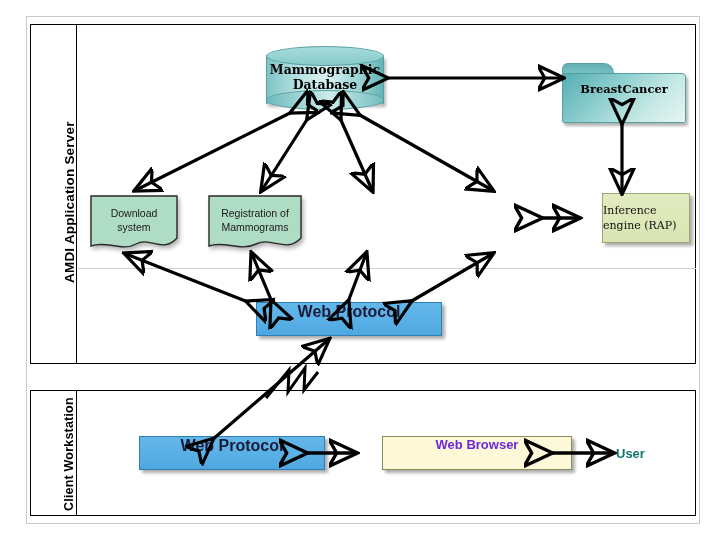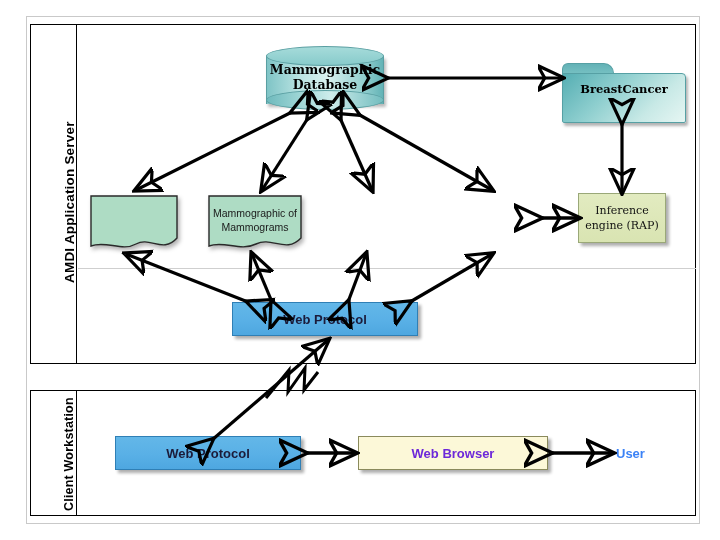--- a/index.html
+++ b/index.html
@@ -153,28 +153,29 @@
     line-height: 14px;
     color: #1a1a1a;
     z-index: 5;
     padding: 0 4px;
   }
 
   
   .rect {
     border: 1px solid #333;
     box-shadow: 3px 3px 3px rgba(0,0,0,0.32);
-    display: flex; align-items: center; justify-content: center;
+    display: flex; align-items: flex-start; justify-content: center;
     text-align: center;
+    margin-left: 24px;
   }
   .rect-blue {
     background: linear-gradient(to bottom, #63b7e8 0%, #59b0e6 55%, #4ea7e0 100%);
     border: 1px solid #2f7fb5;
     color: #1b1b3a;
-    font-size: 13px;
+    font-size: 16px;
     font-weight: bold;
   }
   .rect-yellow-green {
     background: linear-gradient(to bottom, #e2ebc0 0%, #d9e4b2 100%);
     border: 1px solid #9aa878;
     color: #111;
     font-family: "DejaVu Serif", serif;
     font-size: 11px;
     line-height: 15px;
   }
@@ -183,21 +184,21 @@
     border: 1px solid #8a8a5c;
     color: #6d28d9;
     font-size: 13px;
     font-weight: bold;
   }
 
   .plain-text {
     position: absolute;
     font-size: 13px;
     font-weight: bold;
-    color: #3b82f6;
+    color: #0f766e;
   }
 
   
   #arrows {
     position: absolute; left: 0; top: 0;
     width: 720px; height: 540px;
     pointer-events: none;
     z-index: 3;
   }
   #arrows line, #arrows polyline, #arrows path { stroke: #000; fill: none; }
@@ -272,28 +273,32 @@
     <div class="folder-body"></div>
     <div class="shape-label folder-text">
       <div>BreastCancer</div>
     </div>
   </div>
 
   <div class="shape doc" style="left:88px; top:192px;">
     <svg width="92" height="62" viewBox="0 0 92 62">
       <path d="M3,4 L89,4 L89,46 C75,62 62,44 48,52 C34,60 18,48 3,54 Z" fill="#aedcc4" stroke="#2a2a2a" stroke-width="1.4" style="filter:drop-shadow(2px 3px 2px rgba(0,0,0,0.3))"></path>
     </svg>
+    <div class="shape-label doc-text">
+      <div>Download</div>
+      <div>system</div>
+    </div>
   </div>
 
   <div class="shape doc" style="left:206px; top:192px; width:98px;">
     <svg width="98" height="62" viewBox="0 0 98 62">
       <path d="M3,4 L95,4 L95,46 C80,62 66,44 50,52 C34,60 18,48 3,54 Z" fill="#aedcc4" stroke="#2a2a2a" stroke-width="1.4" style="filter:drop-shadow(2px 3px 2px rgba(0,0,0,0.3))"></path>
     </svg>
     <div class="shape-label doc-text">
-      <div>Mammographic of</div>
+      <div>Registration of</div>
       <div>Mammograms</div>
     </div>
   </div>
 
 
 
   <div class="shape rect rect-yellow-green" style="left:578px; top:193px; width:88px; height:50px; flex-direction:column;">
     <div>Inference</div>
     <div>engine (RAP)</div>
   </div>

